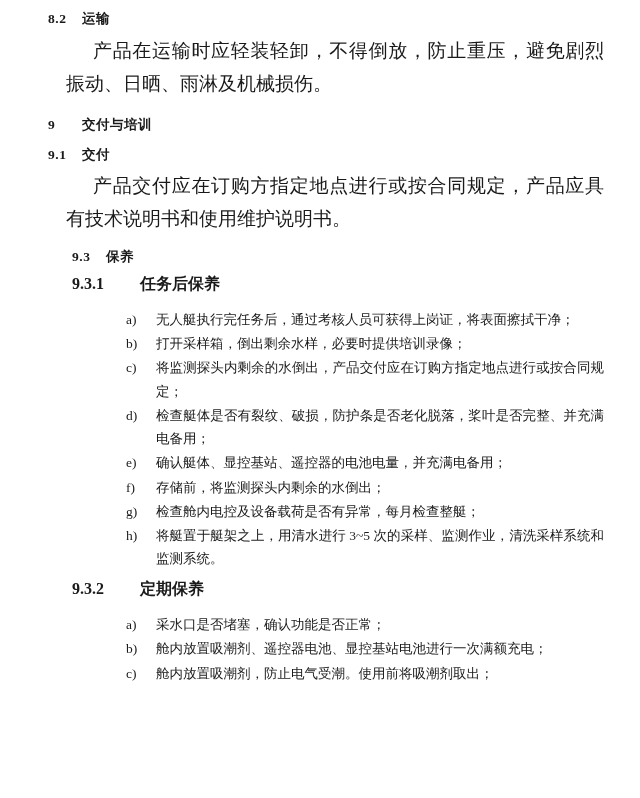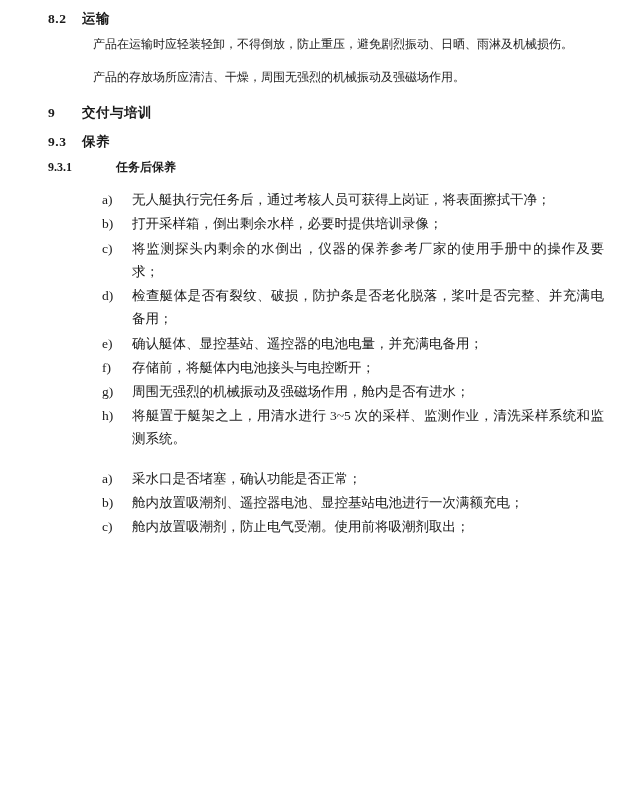--- a/index.html
+++ b/index.html
@@ -39,51 +39,52 @@
     font-weight: bold;
     line-height: 1.3;
     margin: 16px 0 6px 0;
     letter-spacing: 0.5px;
   }
   .h1 .num {
     display: inline-block;
     min-width: 34px;
   }
   .h3 {
-    font-size: 12px;
+    font-size: 16px;
     font-weight: bold;
     line-height: 1.3;
     margin: 0 0 6px 0;
     font-family: Liberation Serif, serif;
   }
   .h3 .num {
     display: inline-block;
     min-width: 56px;
   }
   .h3 .txt {
     padding-left: 12px;
   }
 
   
   .para {
-    font-size: 12px;
+    font-size: 19px;
     line-height: 1.75;
     margin: 0 0 8px 0;
     text-align: justify;
     text-indent: 27px;
     padding-left: 18px;
     padding-right: 6px;
   }
 
   
   .blk {
     margin-bottom: 12px;
   }
   .blk-tight {
     margin-bottom: 9px;
+    margin-left: 24px;
   }
 
   
   ul.alist {
     list-style: none;
     margin: 0 0 6px 0;
     padding: 0 6px 0 54px;
   }
   ul.alist li {
     font-size: 13.5px;
@@ -111,29 +112,34 @@
 <div class="page">
 
   <div class="blk">
     <div class="h2">
       <span class="num">8.2</span><span>运输</span>
     </div>
     <p class="para">产品在运输时应轻装轻卸，不得倒放，防止重压，避免剧烈振动、日晒、雨淋及机械损伤。</p>
   </div>
 
   <div class="blk">
-    <p class="para">产品的存放场所应清洁、干燥，周围无强烈的机械振动及强磁场作用。</p>
   </div>
 
   <div class="blk">
     <div class="h1">
       <span class="num">9</span><span>交付与培训</span>
     </div>
   </div>
 
+  <div class="blk">
+    <div class="h2">
+      <span class="num">9.1</span><span>交付</span>
+    </div>
+    <p class="para">产品交付应在订购方指定地点进行或按合同规定，产品应具有技术说明书和使用维护说明书。</p>
+  </div>
 
 
   <div class="blk-tight">
     <div class="h2">
       <span class="num">9.3</span><span>保养</span>
     </div>
   </div>
 
   <div class="blk-tight">
     <div class="h3">
@@ -144,46 +150,49 @@
       <li>
           <span class="marker">a)</span>
           <span class="content">无人艇执行完任务后，通过考核人员可获得上岗证，将表面擦拭干净；</span>
         </li>
       <li>
           <span class="marker">b)</span>
           <span class="content">打开采样箱，倒出剩余水样，必要时提供培训录像；</span>
         </li>
       <li>
           <span class="marker">c)</span>
-          <span class="content">将监测探头内剩余的水倒出，仪器的保养参考厂家的使用手册中的操作及要求；</span>
+          <span class="content">将监测探头内剩余的水倒出，产品交付应在订购方指定地点进行或按合同规定；</span>
         </li>
       <li>
           <span class="marker">d)</span>
           <span class="content">检查艇体是否有裂纹、破损，防护条是否老化脱落，桨叶是否完整、并充满电备用；</span>
         </li>
       <li>
           <span class="marker">e)</span>
           <span class="content">确认艇体、显控基站、遥控器的电池电量，并充满电备用；</span>
         </li>
       <li>
           <span class="marker">f)</span>
-          <span class="content">存储前，将艇体内电池接头与电控断开；</span>
+          <span class="content">存储前，将监测探头内剩余的水倒出；</span>
         </li>
       <li>
           <span class="marker">g)</span>
-          <span class="content">周围无强烈的机械振动及强磁场作用，舱内是否有进水；</span>
+          <span class="content">检查舱内电控及设备载荷是否有异常，每月检查整艇；</span>
         </li>
       <li>
           <span class="marker">h)</span>
           <span class="content">将艇置于艇架之上，用清水进行 3~5 次的采样、监测作业，清洗采样系统和监测系统。</span>
         </li>
     </ul>
   </div>
 
   <div class="blk-tight">
+    <div class="h3">
+      <span class="num">9.3.2</span><span class="txt">定期保养</span>
+    </div>
     <div class="sec-gap"></div>
     <ul class="alist">
       <li>
           <span class="marker">a)</span>
           <span class="content">采水口是否堵塞，确认功能是否正常；</span>
         </li>
       <li>
           <span class="marker">b)</span>
           <span class="content">舱内放置吸潮剂、遥控器电池、显控基站电池进行一次满额充电；</span>
         </li>

